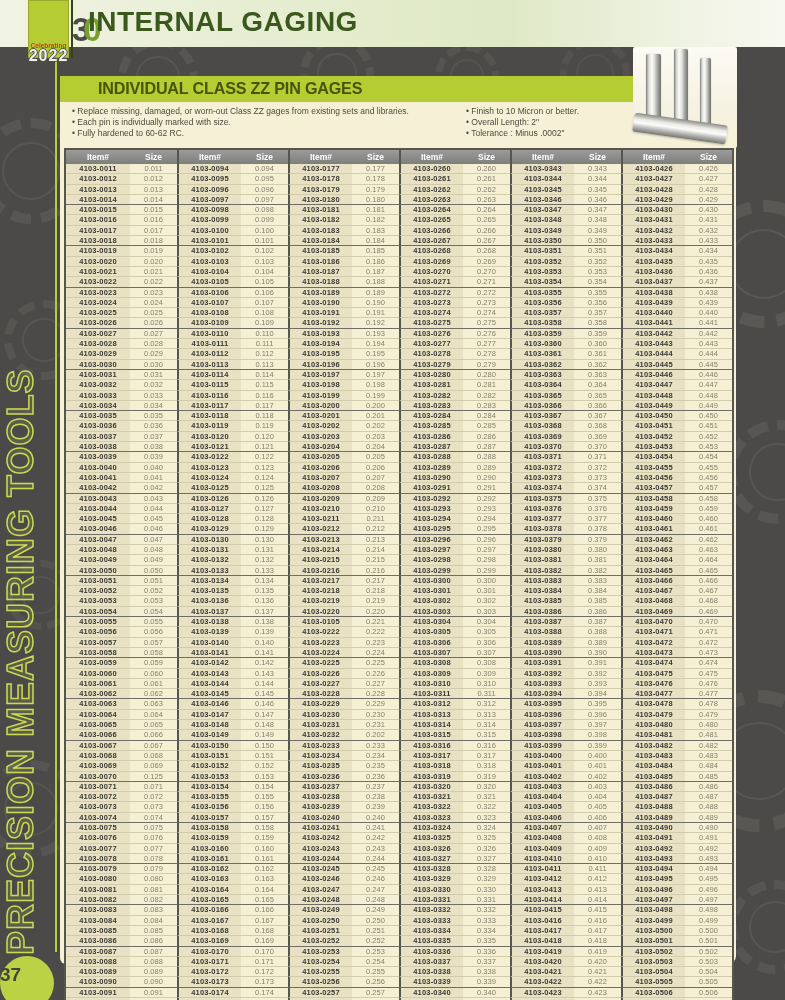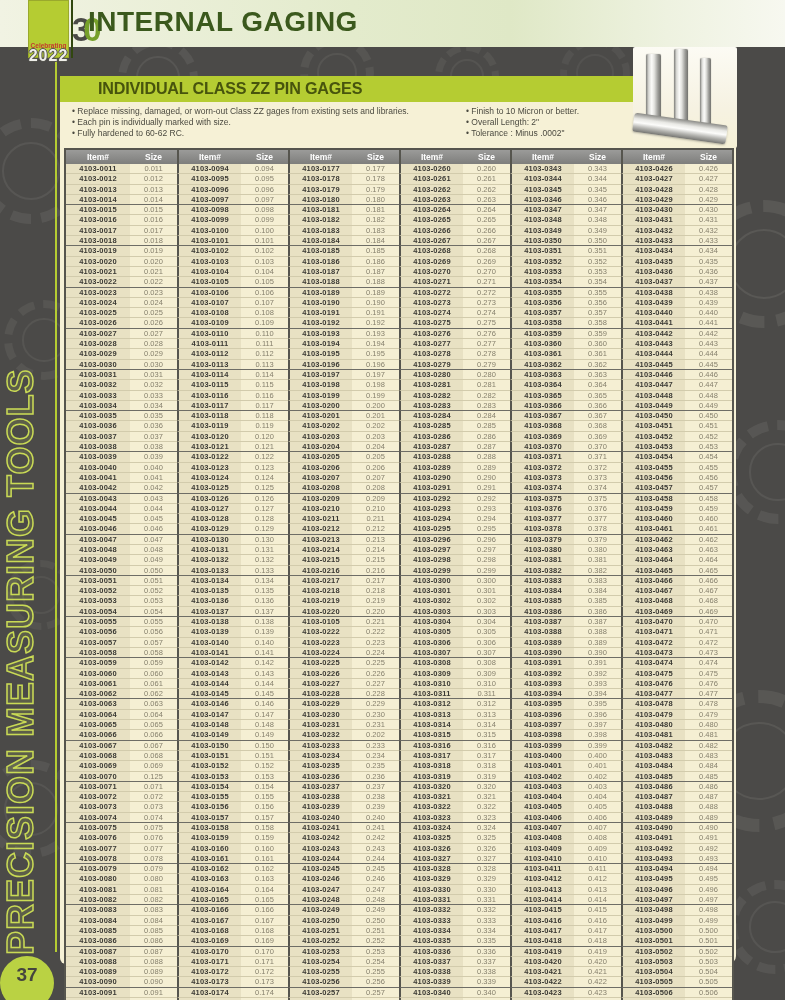--- a/index.html
+++ b/index.html
@@ -28,21 +28,21 @@
   #logo-rule{position:absolute;left:71px;top:0;width:2px;height:58px;background:#31470f;z-index:4;}
   
   #sidebar-line{position:absolute;left:55px;top:47px;width:2px;height:905px;
     background:var(--lime,#b5cc32);z-index:1;}
   #sidebar-text{position:absolute;left:-242px;top:657px;width:540px;height:56px;
     transform:rotate(-90deg);text-align:center;white-space:nowrap;z-index:1;
     font-size:36px;font-weight:bold;letter-spacing:1px;
     color:rgba(201,218,85,0.14);-webkit-text-stroke:1.5px #c9da55;}
   #page-circle{position:absolute;left:0;top:956px;width:54px;height:54px;border-radius:50%;
     background:var(--lime_light,#bad243);z-index:3;}
-  #page-number{display:block;text-align:center;margin-top:8px;font-size:19px;font-weight:bold;color:#45453e;}
+  #page-number{display:block;margin-top:8px;font-size:19px;font-weight:bold;color:#45453e;}
   
   #content-page{position:absolute;left:60px;top:76px;width:676px;height:888px;
     background:var(--cream,#f6f1d6);z-index:2;border-radius:0 0 8px 6px;}
   #section-band{height:26px;background:var(--lime,#b5cc32);display:flex;align-items:center;padding-left:28px;}
   #section-heading{margin:0 0 0 10px;font-size:17px;font-weight:bold;color:var(--band_text,#47540d);
     letter-spacing:-.2px;transform:scaleX(.95);transform-origin:left center;white-space:nowrap;}
   .bullets-row{position:relative;height:46px;}
   .bullet-list{position:absolute;top:4px;margin:0;padding:0;list-style:none;}
   #bullet-list-left{left:12px;}
   #bullet-list-right{left:406px;}

